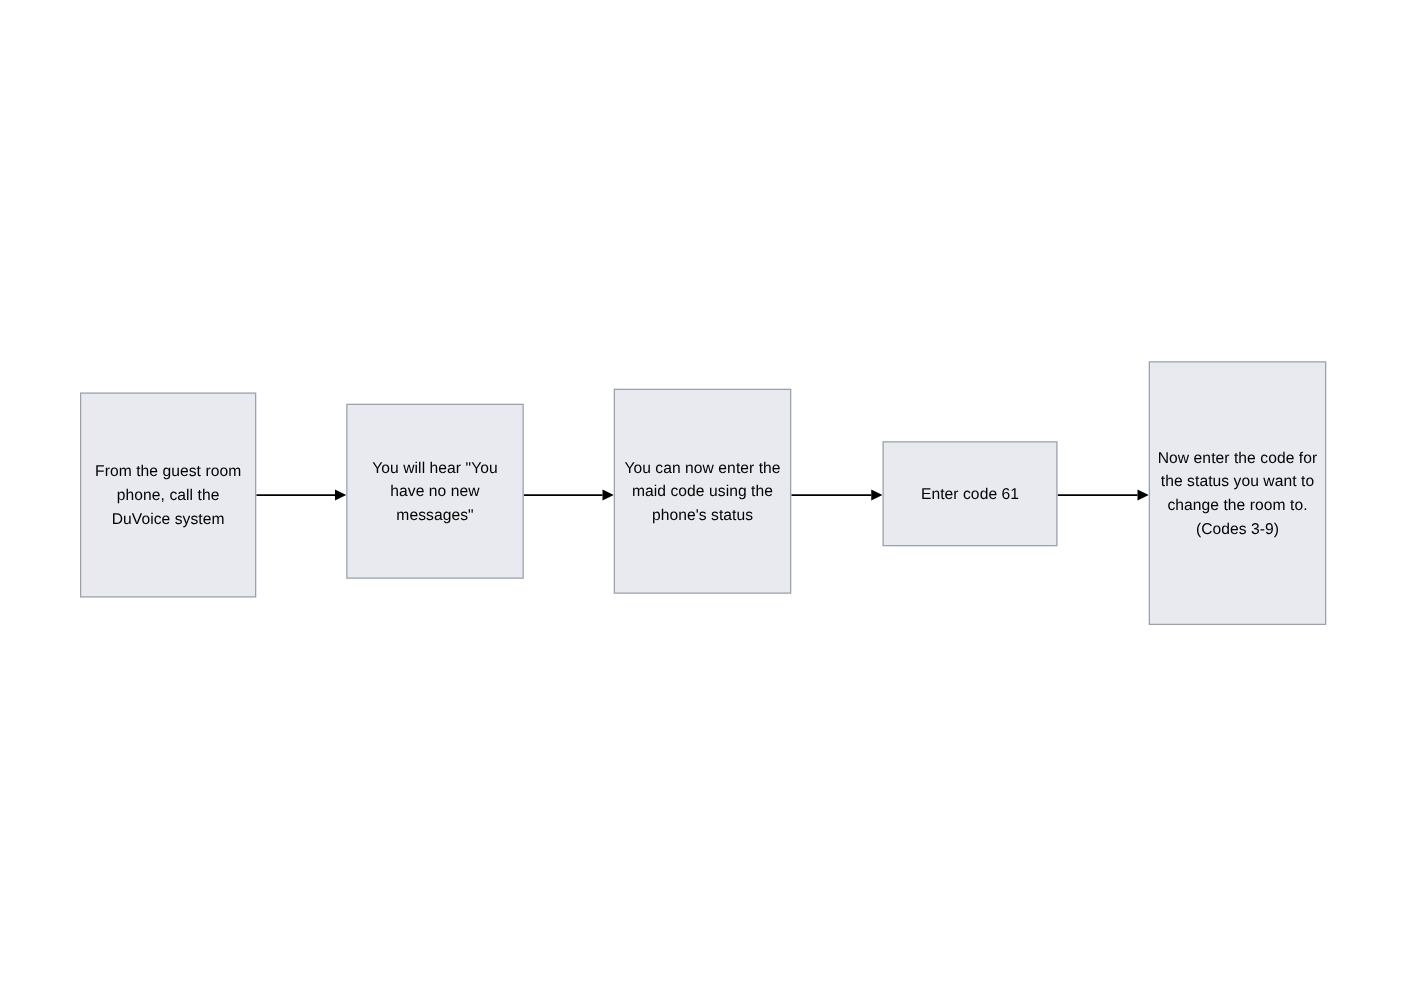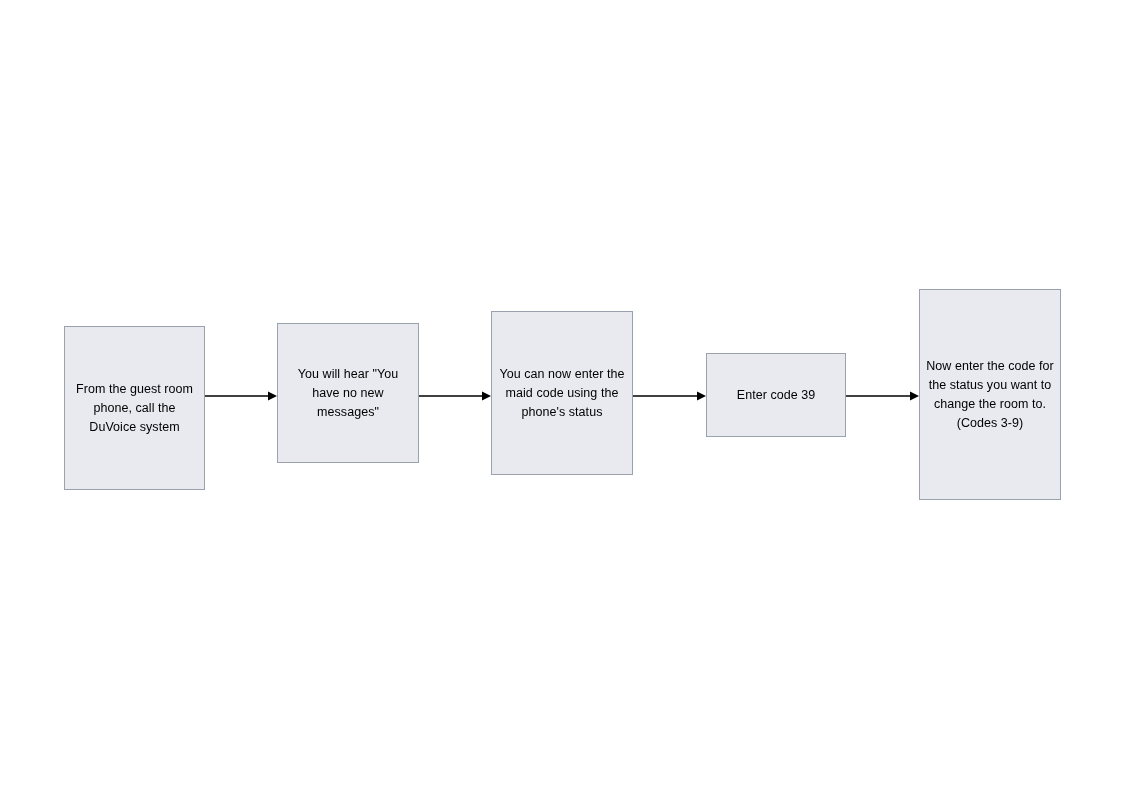--- a/index.html
+++ b/index.html
@@ -74,40 +74,40 @@
     </svg>
   </div>
 
   <div class="connector" style="left:846px; top:390px; width:73px;">
     <svg width="73" height="12" viewBox="0 0 73 12" xmlns="http://www.w3.org/2000/svg" aria-hidden="true">
       <line x1="0" y1="6" x2="64" y2="6" stroke="#000000" stroke-width="1.4"></line>
       <polygon points="64,1.6 73,6 64,10.4" fill="#000000"></polygon>
     </svg>
   </div>
 
-  <div class="flow-node" style="left:64px; top:326px; width:141px; height:164px;">
+  <div class="flow-node" style="left:64px; top:314px; width:141px; height:164px;">
     <div class="flow-node-label">From the guest room
 phone, call the
 DuVoice system</div>
   </div>
 
   <div class="flow-node" style="left:277px; top:323px; width:142px; height:140px;">
     <div class="flow-node-label">You will hear "You
 have no new
 messages"</div>
   </div>
 
   <div class="flow-node" style="left:491px; top:311px; width:142px; height:164px;">
     <div class="flow-node-label">You can now enter the
 maid code using the
 phone's status</div>
   </div>
 
   <div class="flow-node" style="left:706px; top:353px; width:140px; height:84px;">
-    <div class="flow-node-label">Enter code 39</div>
+    <div class="flow-node-label">Enter code 61</div>
   </div>
 
   <div class="flow-node" style="left:919px; top:289px; width:142px; height:211px;">
     <div class="flow-node-label">Now enter the code for
 the status you want to
 change the room to.
 (Codes 3-9)</div>
   </div>
 
 </div>

